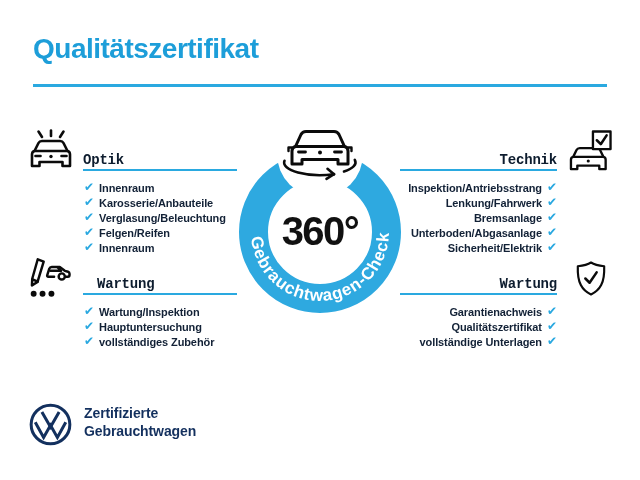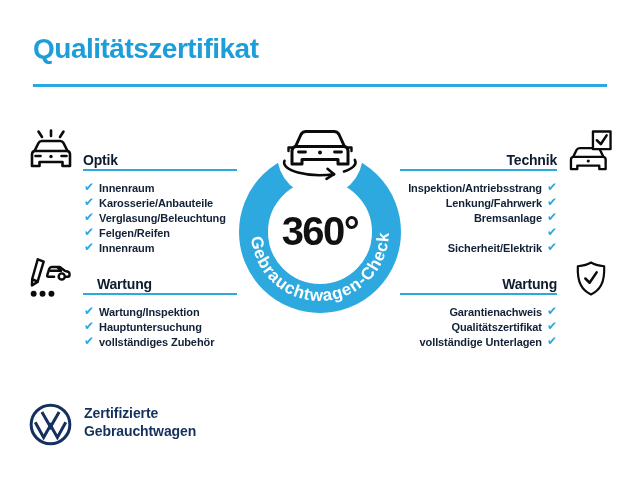--- a/index.html
+++ b/index.html
@@ -11,21 +11,21 @@
   .title{
     position:absolute;left:33px;top:33px;font-size:28px;font-weight:700;
     letter-spacing:-0.5px;color:#1d9ed9;
   }
   .toprule{position:absolute;left:33px;top:84px;width:574px;height:3px;background:#2aa9e0;}
 
   .icon{position:absolute;}
   .icon svg{display:block;width:100%;height:100%;}
 
   .heading{
-    position:absolute;font-size:14px;font-weight:700;color:#0d1c2e;letter-spacing:-0.2px;
+    position:absolute;font-size:14px;font-weight:700;color:#0d1c2e;letter-spacing:-0.2px;font-family:Liberation Mono, monospace;
   }
   .rule{position:absolute;height:2px;background:#2aa9e0;}
 
   .list{position:absolute;display:flex;flex-direction:column;}
   .row{display:flex;align-items:center;gap:5px;height:15px;}
   .chk{color:#29a8e0;font-size:12px;line-height:1;position:relative;top:-1px;}
   .lbl{font-size:11px;font-weight:700;color:#122136;letter-spacing:-0.1px;white-space:nowrap;}
   .side-right .list{align-items:flex-end;}
   .side-right .row{flex-direction:row-reverse;}
   .side-right .heading{text-align:right;}
@@ -139,20 +139,21 @@
         <div class="row">
           <span class="chk">✔</span>
           <span class="lbl">Lenkung/Fahrwerk</span>
         </div>
         <div class="row">
           <span class="chk">✔</span>
           <span class="lbl">Bremsanlage</span>
         </div>
         <div class="row">
           <span class="chk">✔</span>
+          <span class="lbl">Unterboden/Abgasanlage</span>
         </div>
         <div class="row">
           <span class="chk">✔</span>
           <span class="lbl">Sicherheit/Elektrik</span>
         </div>
       </div>
   </div>
 
   <div class="icon" style="left:575px;top:260px;width:32px;height:37px;">
     <svg viewBox="0 0 34 38" fill="none" stroke="#0b0b0b" stroke-width="2.3" stroke-linecap="round" stroke-linejoin="round">

